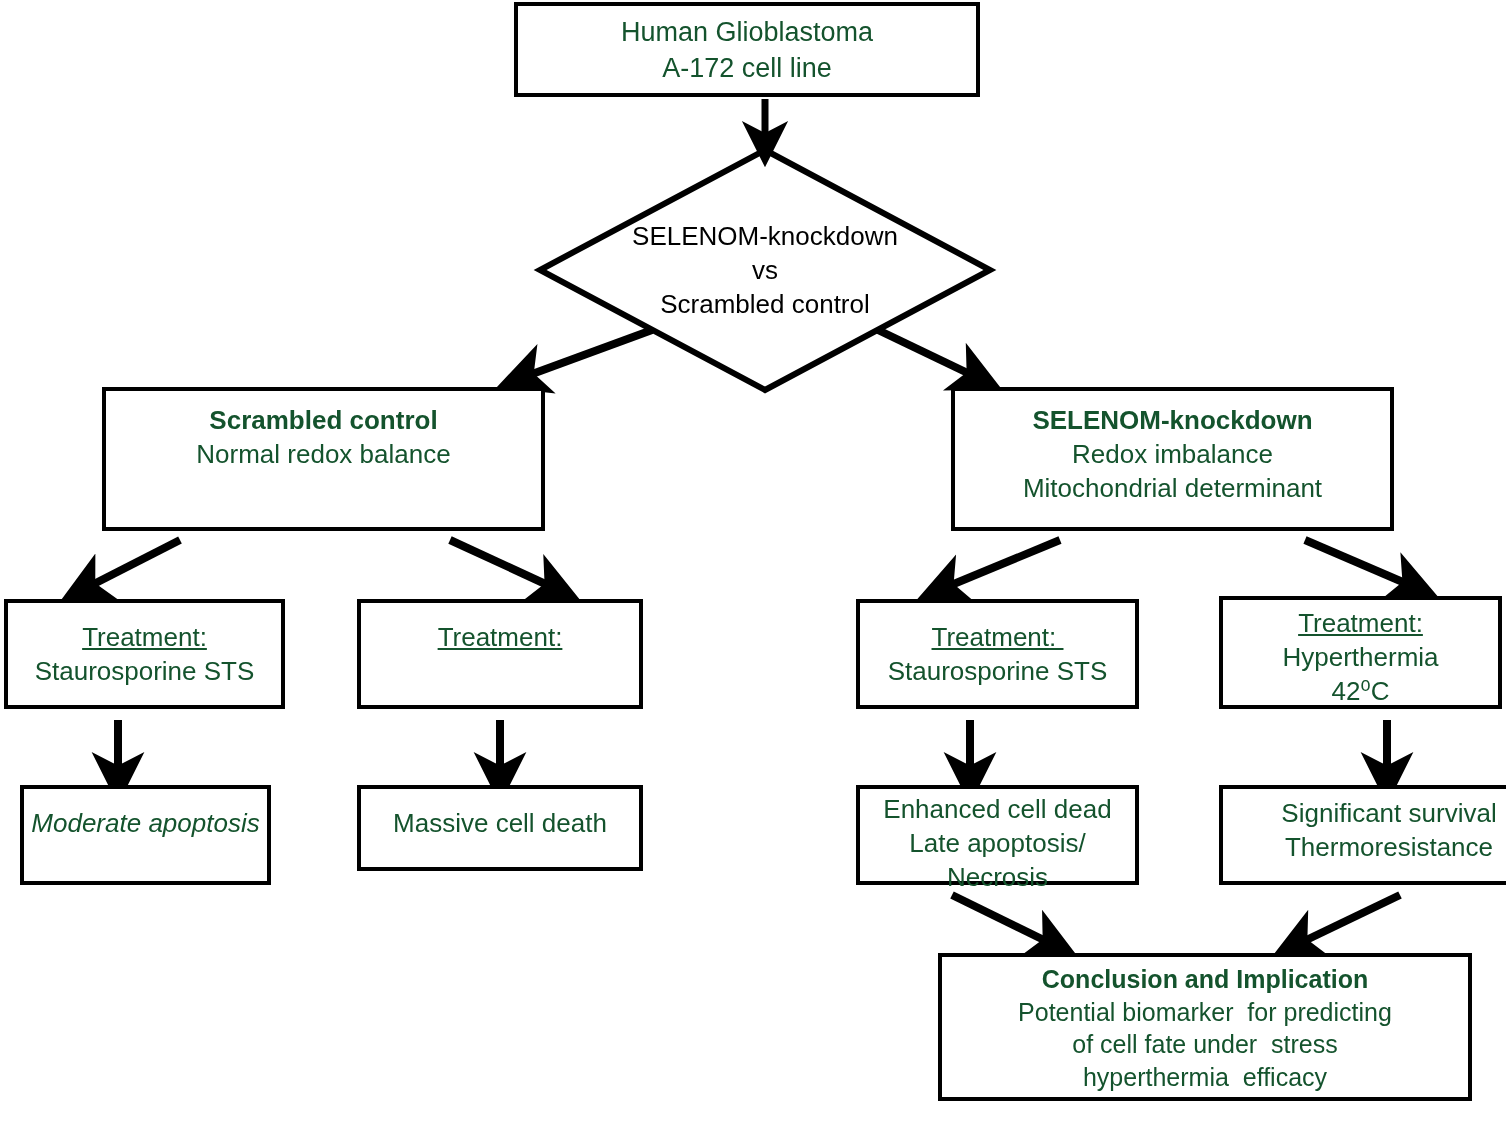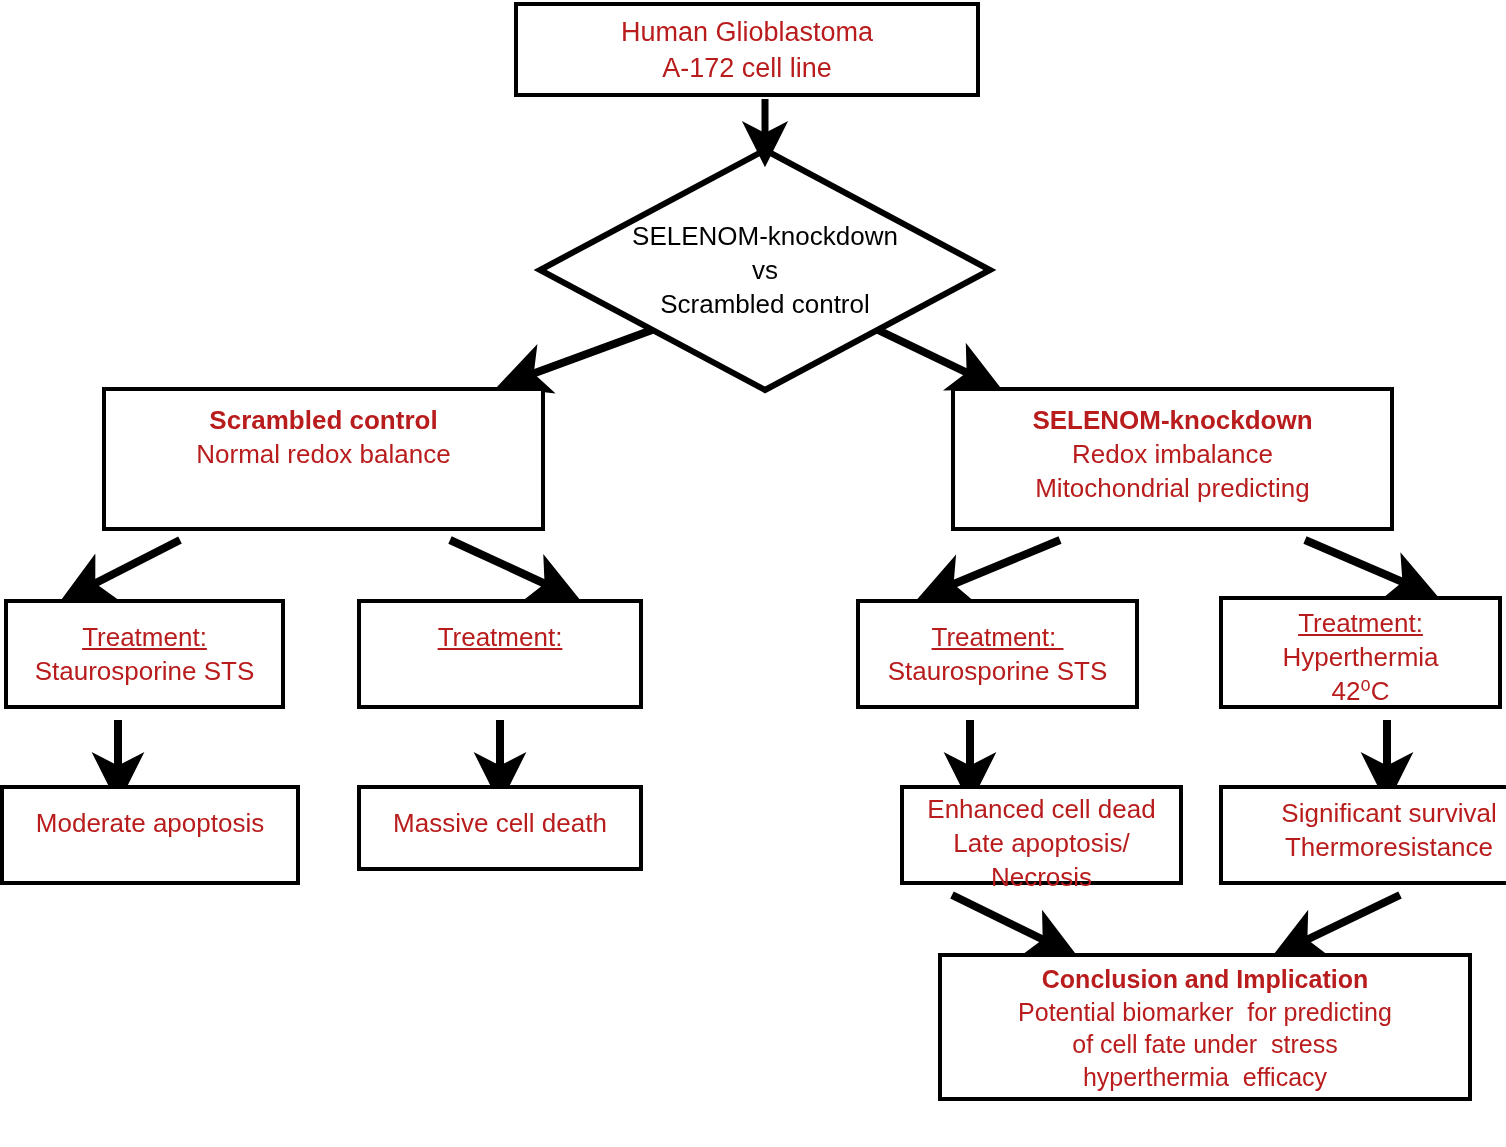--- a/index.html
+++ b/index.html
@@ -25,40 +25,40 @@
   }
   .node {
     position: absolute;
     box-sizing: border-box;
     border: 4px solid #000000;
     background: #ffffff;
     display: flex;
     flex-direction: column;
     align-items: center;
     text-align: center;
-    color: #b91c1c;
+    color: #14532d;
     line-height: 1.30;
   }
   .node .line { display: block; white-space: pre; }
   .bold { font-weight: bold; }
   .underline { text-decoration: underline; }
 
   
   #node-source      { left: 514px;  top: 2px;   width: 466px; height: 95px;  font-size: 27px; justify-content: center; padding-top: 2px; }
   #node-branch-left { left: 102px;  top: 387px; width: 443px; height: 144px; font-size: 26px; justify-content: flex-start; padding-top: 13px; }
   #node-branch-right{ left: 951px;  top: 387px; width: 443px; height: 144px; font-size: 26px; justify-content: flex-start; padding-top: 13px; }
 
   #node-treat-1 { left: 4px;    top: 599px; width: 281px; height: 110px; font-size: 26px; justify-content: flex-start; padding-top: 18px; }
   #node-treat-2 { left: 357px;  top: 599px; width: 286px; height: 110px; font-size: 26px; justify-content: flex-start; padding-top: 18px; }
   #node-treat-3 { left: 856px;  top: 599px; width: 283px; height: 110px; font-size: 26px; justify-content: flex-start; padding-top: 18px; }
   #node-treat-4 { left: 1219px; top: 596px; width: 283px; height: 113px; font-size: 26px; justify-content: flex-start; padding-top: 7px; }
 
-  #node-out-1 { left: 0;    top: 785px; width: 300px; height: 100px; font-size: 26px; justify-content: flex-start; padding-top: 18px; }
+  #node-out-1 { left: 20px;    top: 785px; width: 251px; height: 100px; font-size: 26px; justify-content: flex-start; padding-top: 18px; font-style: italic; }
   #node-out-2 { left: 357px;  top: 785px; width: 286px; height: 86px; font-size: 26px; justify-content: flex-start; padding-top: 18px; }
-  #node-out-3 { left: 856px;  top: 785px; width: 283px; height: 100px; font-size: 26px; justify-content: flex-start; padding-top: 4px; margin-left: 44px; }
+  #node-out-3 { left: 856px;  top: 785px; width: 283px; height: 100px; font-size: 26px; justify-content: flex-start; padding-top: 4px; }
   #node-out-4 { left: 1219px; top: 785px; width: 340px; height: 100px; font-size: 26px; justify-content: flex-start; padding-top: 8px; }
 
   #node-conclusion { left: 938px; top: 953px; width: 534px; height: 148px; font-size: 25px; justify-content: flex-start; padding-top: 6px; }
 
   
   #node-decision {
     position: absolute;
     left: 540px;
     top: 150px;
     width: 450px;
@@ -121,21 +121,21 @@
   </div>
 
   <div class="node" id="node-branch-left">
     <span class="line bold">Scrambled control</span>
     <span class="line">Normal redox balance</span>
   </div>
 
   <div class="node" id="node-branch-right">
     <span class="line bold">SELENOM-knockdown</span>
     <span class="line">Redox imbalance</span>
-    <span class="line">Mitochondrial predicting</span>
+    <span class="line">Mitochondrial determinant</span>
   </div>
 
   <div class="node" id="node-treat-1">
     <span class="line underline">Treatment:</span>
     <span class="line">Staurosporine STS</span>
   </div>
 
   <div class="node" id="node-treat-2">
     <span class="line underline">Treatment:</span>
   </div>

